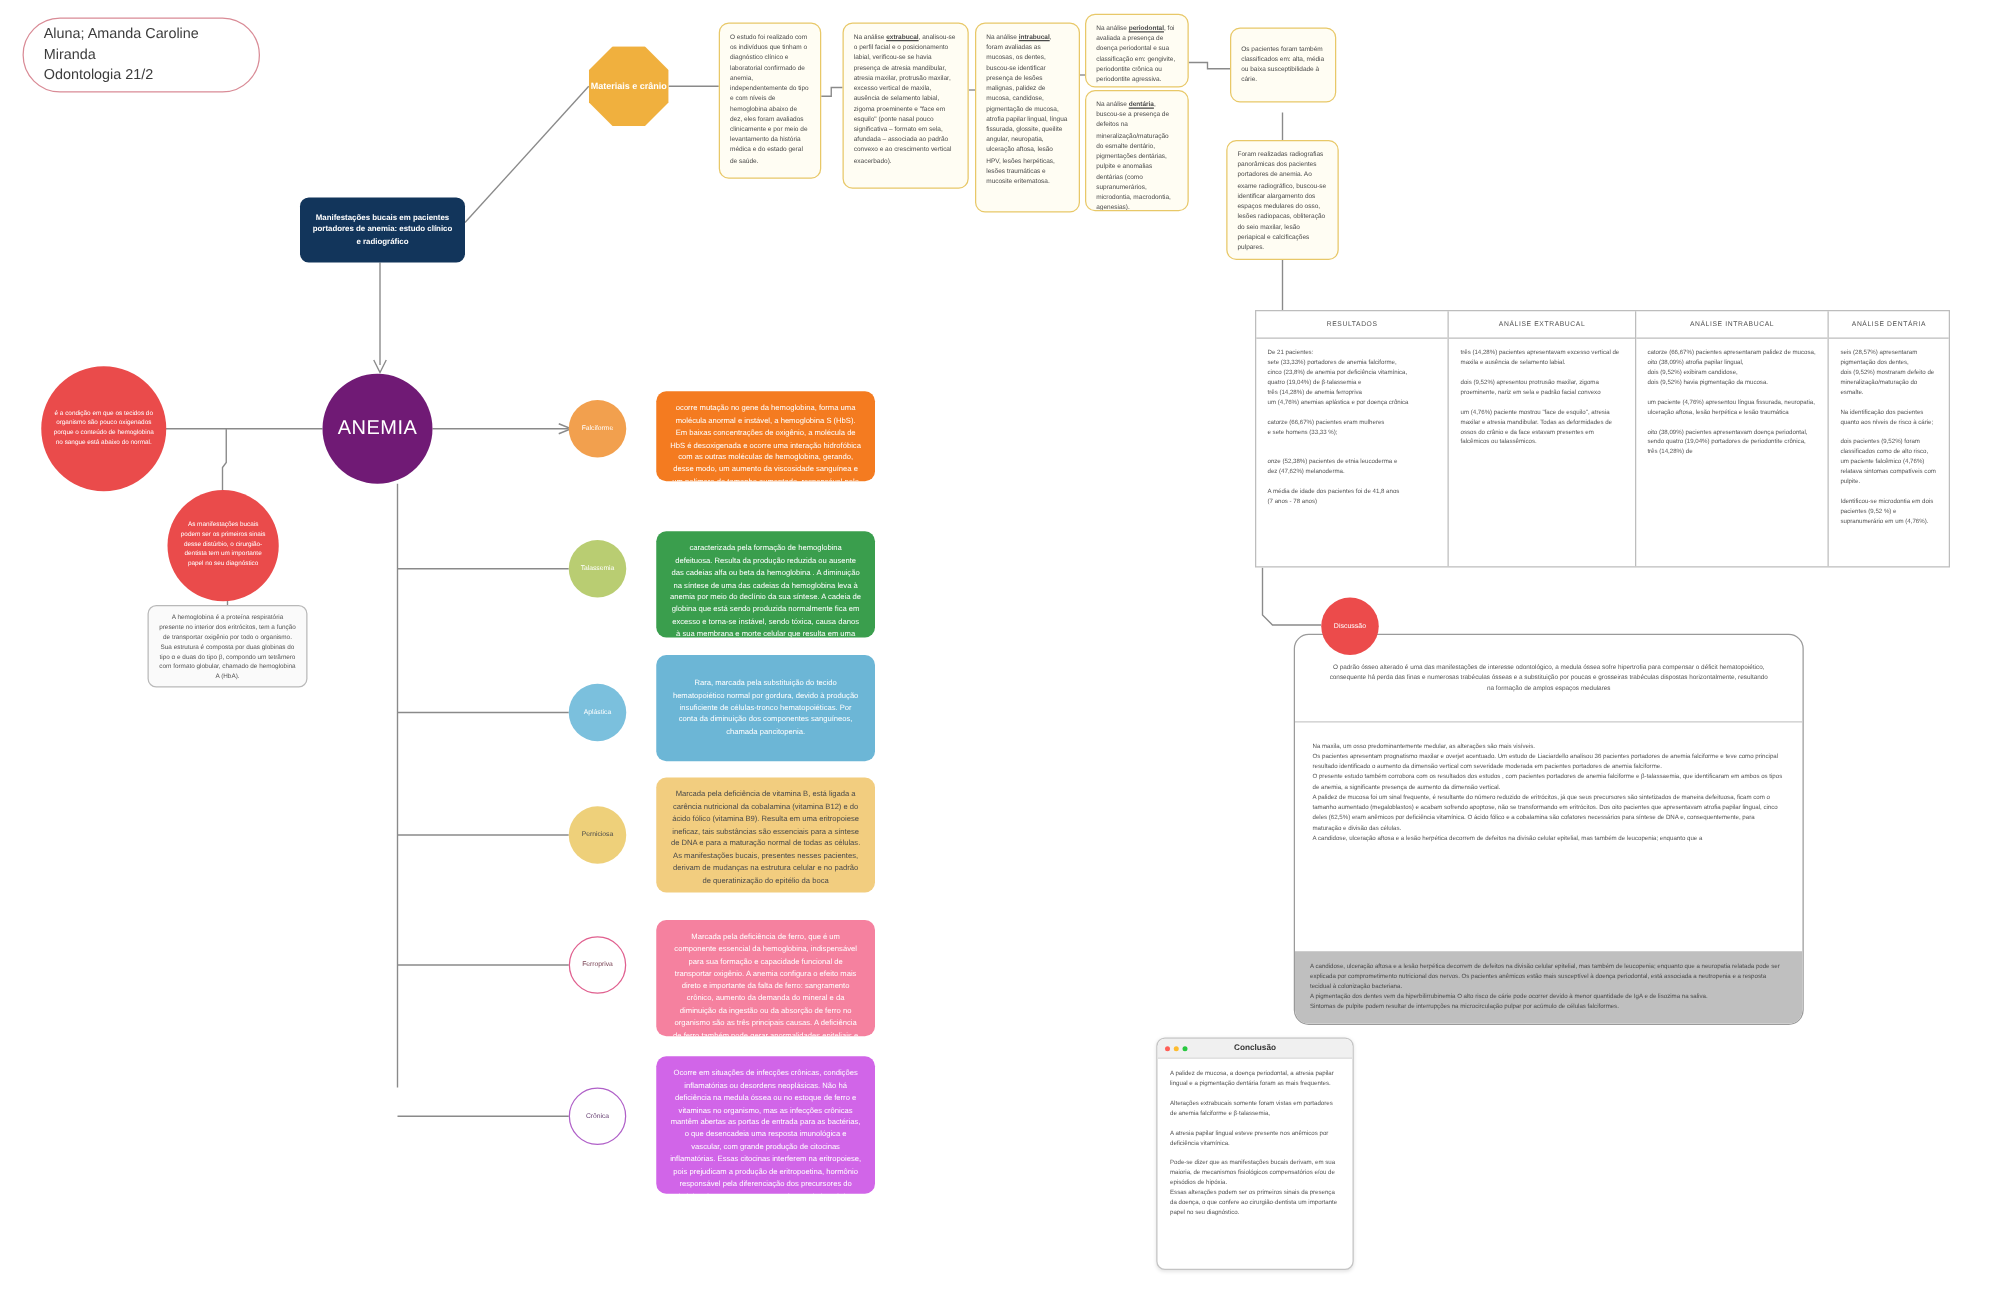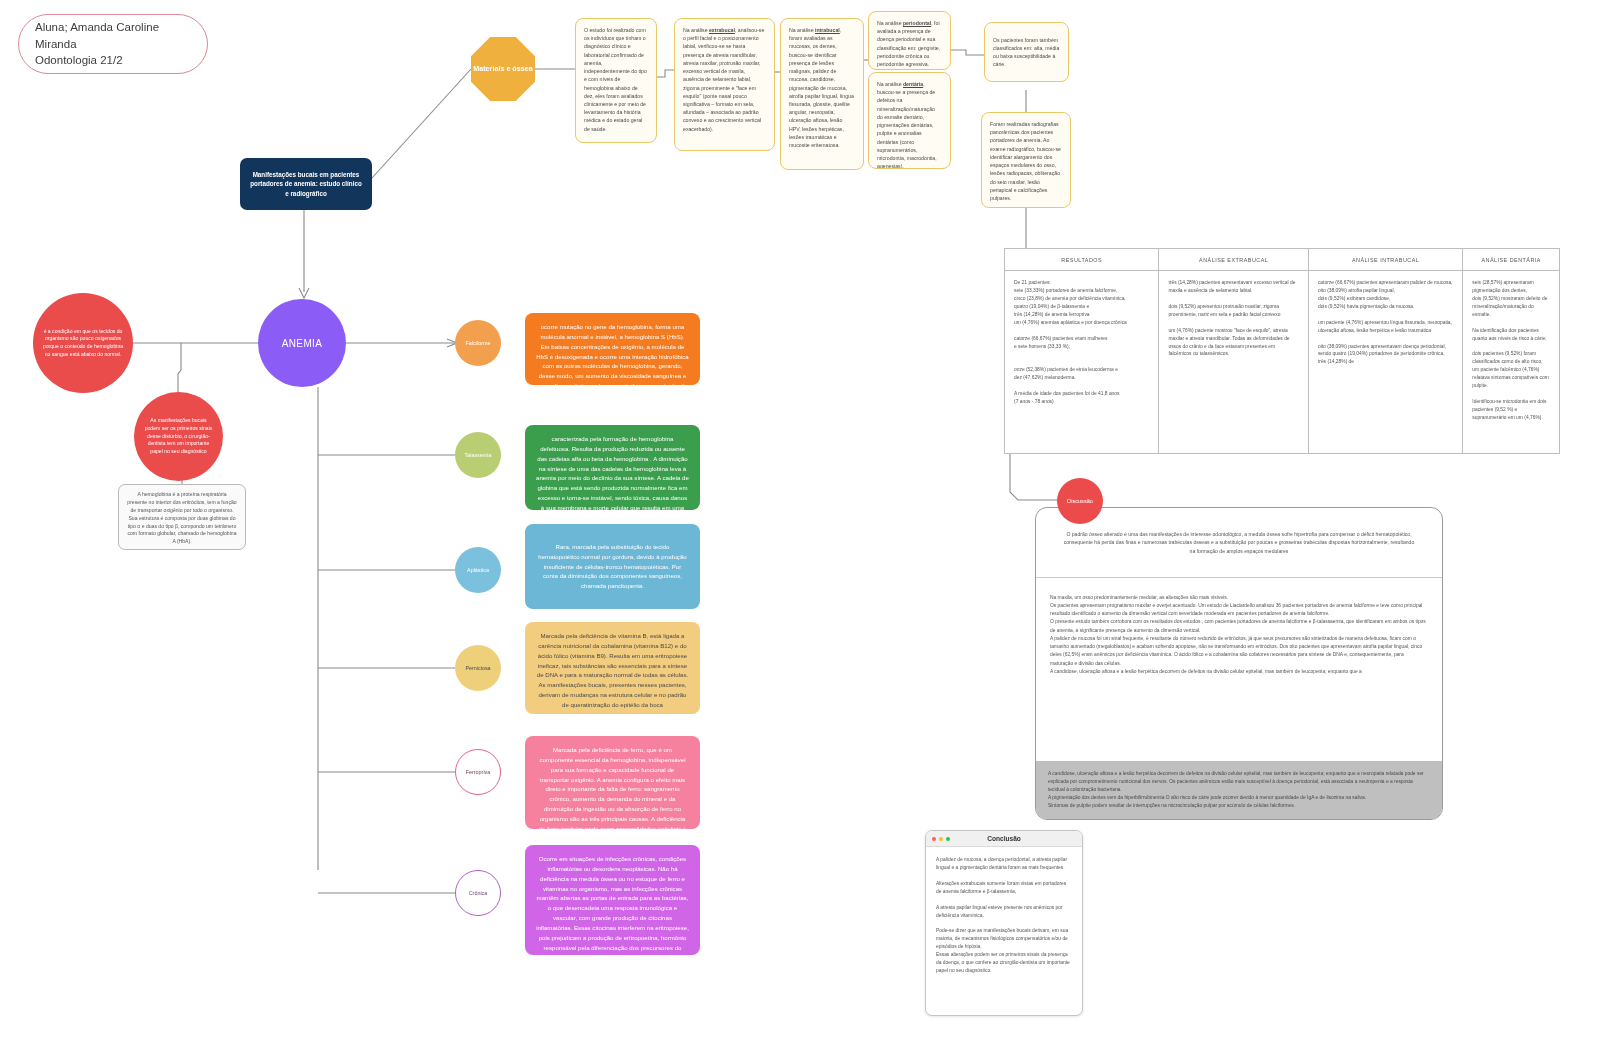--- a/index.html
+++ b/index.html
@@ -42,22 +42,22 @@
   .ycard {
     background:#fffdf3; border:1.3px solid #e8c868; border-radius:8px;
     padding:7px 8px; font-size:5.2px; line-height:1.58; color:#4a4a4a;
     overflow:hidden;
   }
   .ycard u { text-decoration:underline; font-weight:700; }
 
   
   .anemia {
     left:258px; top:299px; width:88px; height:88px; border-radius:50%;
-    background:#8b5cf6; color:#fff; display:flex; align-items:center; justify-content:center;
-    font-size:10px; letter-spacing:.4px;
+    background:#701a75; color:#fff; display:flex; align-items:center; justify-content:center;
+    font-size:16px; letter-spacing:.4px;
   }
   .red-circle {
     border-radius:50%; background:#ea4b4b; color:#fff;
     display:flex; align-items:center; justify-content:center; text-align:center;
     padding:8px; font-size:5.1px; line-height:1.5;
   }
 
   .gray-note {
     background:#fafafa; border:1px solid #b9b9b9; border-radius:7px;
     padding:6px 8px; font-size:5.1px; line-height:1.55; color:#555;
@@ -171,21 +171,21 @@
 
   <div class="node header-pill">
     <div>
       <div>Aluna; Amanda Caroline Miranda</div>
       <div>Odontologia 21/2</div>
     </div>
   </div>
 
   <div class="node title-box">Manifestações bucais em pacientes portadores de anemia: estudo clínico e radiográfico</div>
 
-  <div class="node octagon">Materiais e óssea</div>
+  <div class="node octagon">Materiais e crânio</div>
 
   <div class="node ycard" style="left:575px; top:18px; width:82px; height:125px;">O estudo foi realizado com os indivíduos que tinham o diagnóstico clínico e laboratorial confirmado de anemia, independentemente do tipo e com níveis de hemoglobina abaixo de dez, eles foram avaliados clinicamente e por meio de levantamento da história médica e do estado geral de saúde.</div>
 
   <div class="node ycard" style="left:674px; top:18px; width:101px; height:133px;">
     <span>Na análise </span><u>extrabucal</u><span>, analisou-se o perfil facial e o posicionamento labial, verificou-se se havia presença de atresia mandibular, atresia maxilar, protrusão maxilar, excesso vertical de maxila, ausência de selamento labial, zigoma proeminente e "face em esquilo" (ponte nasal pouco significativa – formato em sela, afundada – associada ao padrão convexo e ao crescimento vertical exacerbado).</span>
   </div>
 
   <div class="node ycard" style="left:780px; top:18px; width:84px; height:152px;">
     <span>Na análise </span><u>intrabucal</u><span>, foram avaliadas as mucosas, os dentes, buscou-se identificar presença de lesões malignas, palidez de mucosa, candidose, pigmentação de mucosa, atrofia papilar lingual, língua fissurada, glossite, queilite angular, neuropatia, ulceração aftosa, lesão HPV, lesões herpéticas, lesões traumáticas e mucosite eritematosa.</span>
   </div>

